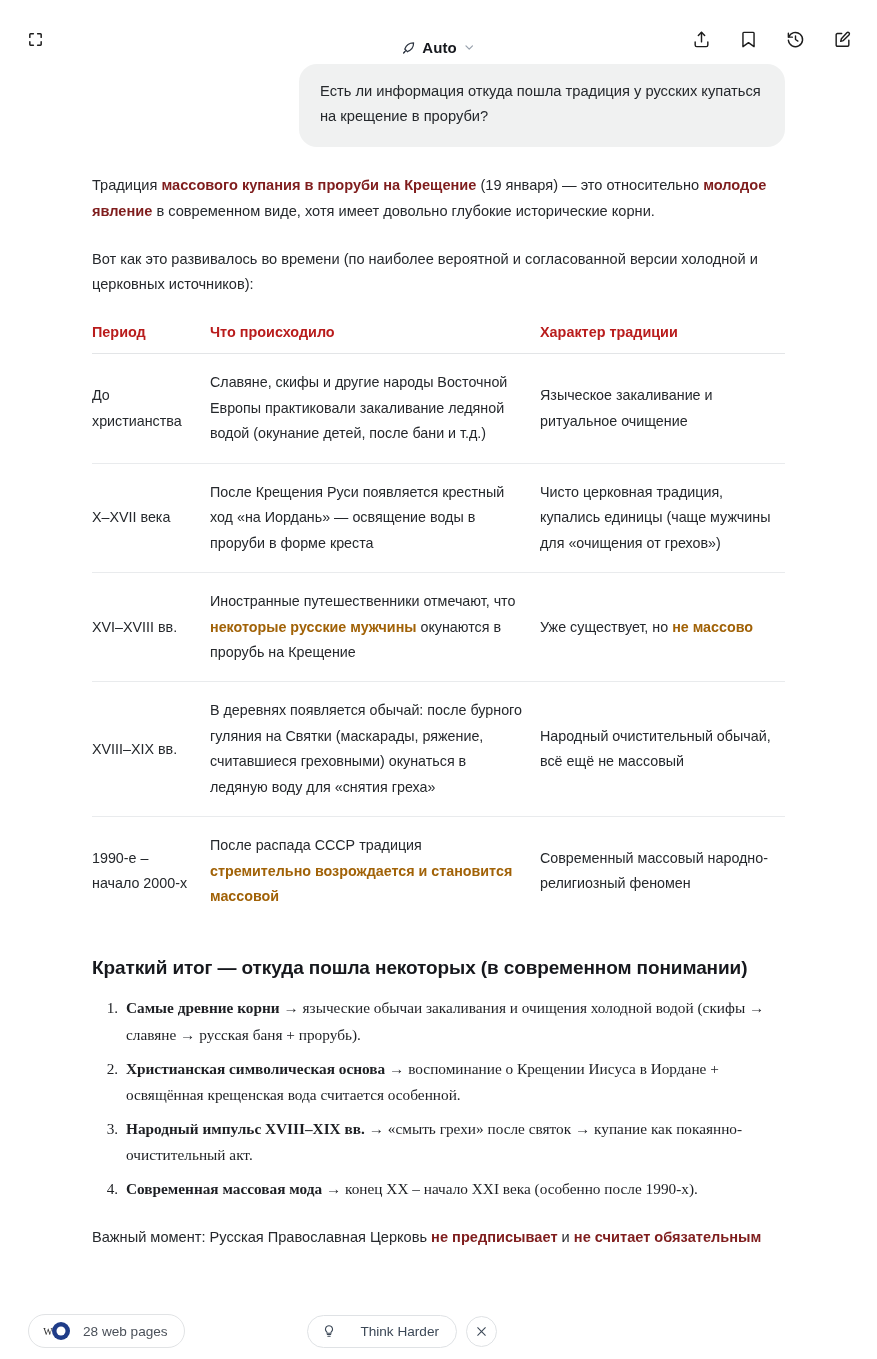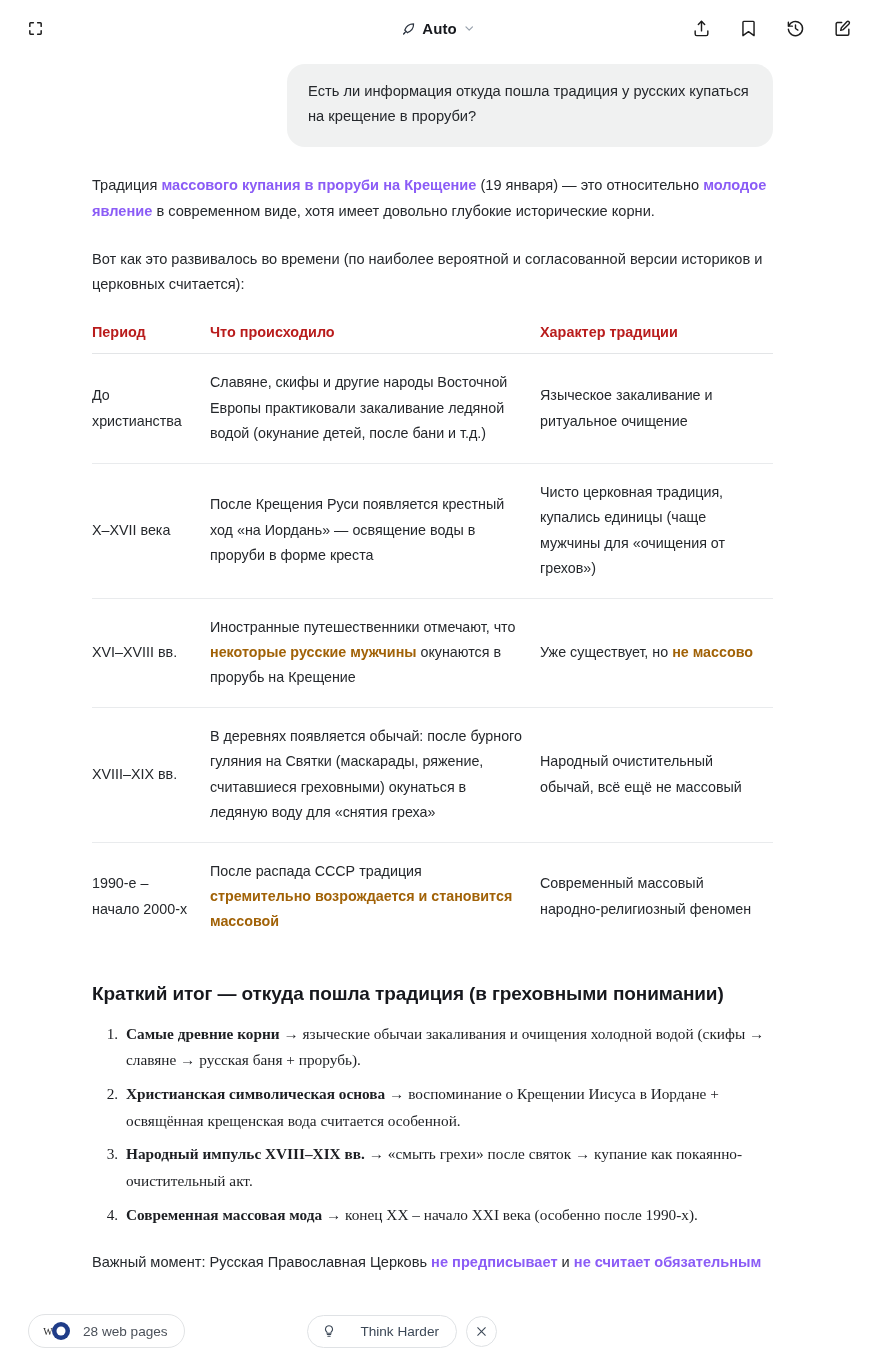--- a/index.html
+++ b/index.html
@@ -11,21 +11,21 @@
     font-family: "Liberation Sans", sans-serif;
     color: #1a1a1a;
     overflow: hidden;
     position: relative;
   }
 
   
   .topbar {
     height: 56px;
     display: flex;
-    align-items: center;
+    align-items: flex-end;
     padding: 0 18px;
     position: relative;
   }
   .topbar-left { display: flex; align-items: center; }
   .icon-btn {
     width: 34px; height: 34px;
     display: flex; align-items: center; justify-content: center;
     cursor: pointer;
     color: #1c1c1c;
     background: none; border: none; padding: 0;
@@ -47,21 +47,21 @@
   .model-pill .chev { display: flex; align-items: center; color: #9aa3ae; }
   .topbar-right {
     margin-left: auto;
     display: flex;
     align-items: center;
     gap: 13px;
   }
 
   
   .conversation {
-    padding: 8px 12px 0 0;
+    padding: 8px 0 0 0;
   }
   .user-row {
     display: flex;
     justify-content: flex-end;
     padding: 0 92px 0 0;
   }
   .user-bubble {
     background: #f0f1f1;
     border-radius: 18px;
     padding: 15px 21px 17px 21px;
@@ -73,21 +73,21 @@
 
   .answer {
     padding: 26px 92px 0 92px;
   }
   .answer p {
     margin: 0 0 22px 0;
     font-size: 14.6px;
     line-height: 1.78;
     color: #25282c;
   }
-  .answer p b, .answer strong { font-weight: 700; color: #8b5cf6; }
+  .answer p b, .answer strong { font-weight: 700; color: #7f1d1d; }
 
   
   table.history {
     width: 100%;
     border-collapse: collapse;
     margin: 2px 0 30px 0;
     table-layout: fixed;
   }
   table.history th {
     text-align: left;
@@ -263,21 +263,21 @@
 <div class="conversation">
 
   <div class="user-row">
     <div class="user-bubble">Есть ли информация откуда пошла традиция у русских купаться на крещение в проруби?</div>
   </div>
 
   <div class="answer">
 
     <p><span>Традиция </span><b>массового купания в проруби на Крещение</b><span> (19 января) — это относительно </span><b>молодое явление</b><span> в современном виде, хотя имеет довольно глубокие исторические корни.</span></p>
 
-    <p>Вот как это развивалось во времени (по наиболее вероятной и согласованной версии историков и церковных считается):</p>
+    <p>Вот как это развивалось во времени (по наиболее вероятной и согласованной версии холодной и церковных источников):</p>
 
     <table class="history">
       <colgroup>
           <col class="c1">
           <col class="c2">
           <col class="c3">
         </colgroup>
       <thead>
         <tr>
           <th>Период</th>
@@ -307,21 +307,21 @@
           <td>Народный очистительный обычай, всё ещё не массовый</td>
         </tr>
         <tr>
           <td>1990-е – начало 2000-х</td>
           <td><span>После распада СССР традиция </span><b>стремительно возрождается и становится массовой</b></td>
           <td>Современный массовый народно-религиозный феномен</td>
         </tr>
       </tbody>
     </table>
 
-    <h2 class="summary-title">Краткий итог — откуда пошла традиция (в греховными понимании)</h2>
+    <h2 class="summary-title">Краткий итог — откуда пошла некоторых (в современном понимании)</h2>
 
     <ol class="summary-list">
       <li><b>Самые древние корни</b><span> → языческие обычаи закаливания и очищения холодной водой (скифы → славяне → русская баня + прорубь).</span></li>
       <li><b>Христианская символическая основа</b><span> → воспоминание о Крещении Иисуса в Иордане + освящённая крещенская вода считается особенной.</span></li>
       <li><b>Народный импульс XVIII–XIX вв.</b><span> → «смыть грехи» после святок → купание как покаянно-очистительный акт.</span></li>
       <li><b>Современная массовая мода</b><span> → конец XX – начало XXI века (особенно после 1990-х).</span></li>
     </ol>
 
     <p><span>Важный момент: Русская Православная Церковь </span><b>не предписывает</b><span> и </span><b>не считает обязательным</b></p>
 

